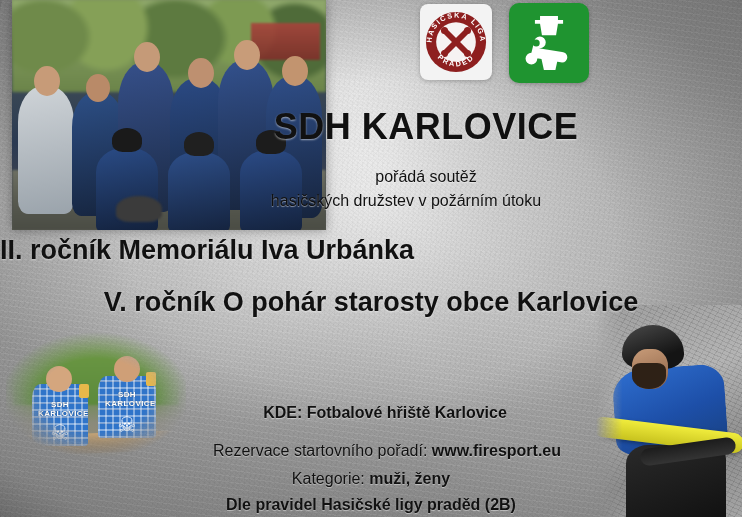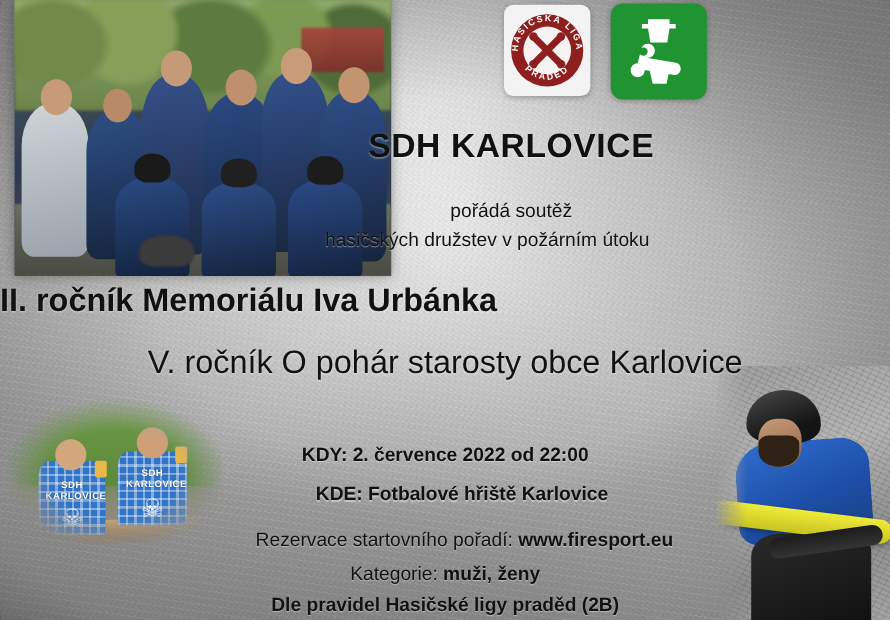--- a/index.html
+++ b/index.html
@@ -198,42 +198,42 @@
     position:absolute; left:509px; top:3px; width:80px; height:80px;
     background:#1f9430; border-radius:10px;
     box-shadow: 0 1px 4px rgba(0,0,0,.25);
     display:flex; align-items:center; justify-content:center;
   }
 
   
   .txt { position:absolute; color:#111; }
   #title-sdh {
     left:0; right:0; top:106px; text-align:center;
-    font-size:28px; font-weight:700; letter-spacing:.5px;
+    font-size:36px; font-weight:700; letter-spacing:.5px;
     padding-left:110px;
     text-shadow: 0 1px 2px rgba(255,255,255,.55);
   }
   #sub-1 {
     left:0; right:0; top:168px; text-align:center;
     font-size:16px; font-weight:400; padding-left:110px;
     text-shadow: 0 1px 1px rgba(255,255,255,.5);
   }
   #sub-2 {
     left:0; right:0; top:192px; text-align:center;
     font-size:16px; font-weight:400; padding-left:70px;
     text-shadow: 0 1px 1px rgba(255,255,255,.5);
   }
   #head-1 {
     left:0; right:0; top:235px; 
     font-size:27px; font-weight:700;
     text-shadow: 0 1px 2px rgba(255,255,255,.5);
   }
   #head-2 {
     left:0; right:0; top:287px; text-align:center;
-    font-size:27px; font-weight:400;
+    font-size:27px; font-weight:700;
     text-shadow: 0 1px 2px rgba(255,255,255,.5);
   }
   .detail {
     left:0; right:0; text-align:center;
     font-size:16px; font-weight:700;
     text-shadow: 0 1px 1px rgba(255,255,255,.45);
   }
   #d-kdy  { top:371px; }
   #d-kde  { top:404px;margin-left:28px; }
   #d-rez  { top:442px; font-weight:400;margin-left:32px; }
@@ -353,21 +353,20 @@
   <div class="txt" id="title-sdh">SDH KARLOVICE</div>
 
   <div class="txt" id="sub-1">pořádá soutěž</div>
 
   <div class="txt" id="sub-2">hasičských družstev v požárním útoku</div>
 
   <div class="txt" id="head-1">II. ročník Memoriálu Iva Urbánka</div>
 
   <div class="txt" id="head-2">V. ročník O pohár starosty obce Karlovice</div>
 
-  <div class="txt detail" id="d-kdy">KDY: 2. července 2022 od 22:00</div>
 
   <div class="txt detail" id="d-kde">KDE: Fotbalové hřiště Karlovice</div>
 
   <div class="txt detail" id="d-rez">
     <span>Rezervace startovního pořadí:</span>
     <span class="b">www.firesport.eu</span>
   </div>
 
   <div class="txt detail" id="d-kat">
     <span>Kategorie:</span>

